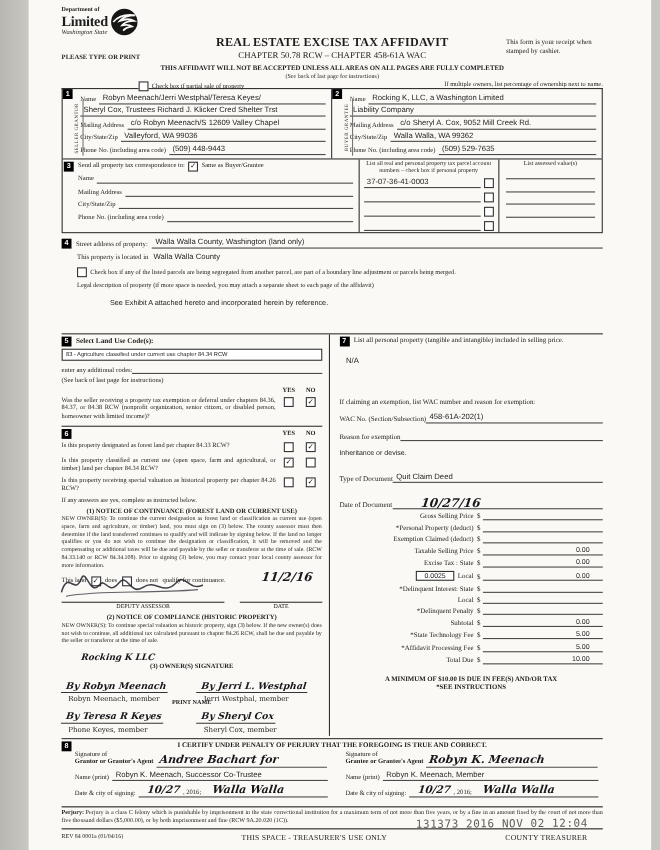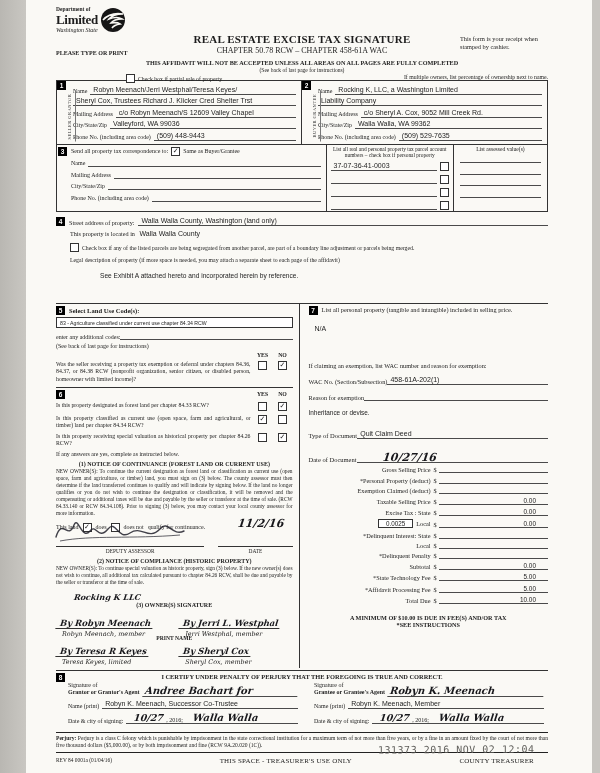--- a/index.html
+++ b/index.html
@@ -87,21 +87,21 @@
   .scribble{position:absolute;left:-4px;top:-12px;pointer-events:none}
   .dep-date{position:absolute;right:8px;top:-6px;font-size:11px}
   .deprow{display:flex;gap:14px;margin-top:14px;font-size:5.4px;text-align:center}
   .dep1{flex:2;border-top:1px solid #333;padding-top:1px}
   .dep2{flex:1;border-top:1px solid #333;padding-top:1px}
   .companyhand{margin:4px 0 0 18px;font-size:8px}
   .sigheading{text-align:center;font-size:6px;font-weight:bold;margin-top:-2px}
   .owners{position:relative;display:grid;grid-template-columns:1fr 1fr;column-gap:10px;margin-top:2px}
   .owner-cell{margin-top:2px}
   .owner-sig{font-size:8.5px;border-bottom:1px solid #333;white-space:nowrap;padding:0 2px 0 4px}
-  .owner-print{font-size:6.4px;font-family:"DejaVu Serif",serif;font-style:italic;padding-left:6px;white-space:nowrap}
+  .owner-print{font-size:6.4px;font-family:"DejaVu Serif",serif;padding-left:6px;white-space:nowrap}
   .printlabel{position:absolute;left:50%;top:46%;transform:translate(-50%,0);font-size:5.6px;font-weight:bold;background:transparent}
 
   .plist{display:flex;gap:4px;font-size:6.3px;line-height:1.3}
   .na{font-family:"Liberation Sans",sans-serif;font-size:7px;margin:10px 0 0 6px}
   .exem{font-size:6.3px;margin-top:30px}
   .wacrow{display:flex;align-items:flex-end;font-size:6.3px;margin-top:7px}
   .inherit{font-family:"Liberation Sans",sans-serif;font-size:6.4px;margin-top:8px}
   .typrow{display:flex;align-items:flex-end;font-size:6.5px;margin-top:14px}
   .dochand{font-size:11px;padding-left:26px;line-height:9px}
   .trow{display:flex;align-items:flex-end;margin-top:3.2px}
@@ -164,21 +164,21 @@
       </div>
       <span>
         <svg width="26" height="26" viewBox="0 0 26 26">
           <circle cx="13" cy="13" r="12" fill="#161616"></circle>
           <path d="M3 13 q7 -8 20 -6 q-10 0 -14 5 q8 -3 13 0 q-8 0 -11 4 q6 -1 9 1 q-6 1 -8 4" fill="none" stroke="#faf9f5" stroke-width="1.6"></path>
         </svg>
       </span>
     </div>
     <div class="please">PLEASE TYPE OR PRINT</div>
     <div class="title-block">
-      <div class="title">REAL ESTATE EXCISE TAX SIGNATURE</div>
+      <div class="title">REAL ESTATE EXCISE TAX AFFIDAVIT</div>
       <div class="chapter">CHAPTER 50.78 RCW  –  CHAPTER 458-61A WAC</div>
     </div>
     <div class="receipt">This form is your receipt when stamped by cashier.</div>
     <div class="warning">THIS AFFIDAVIT WILL NOT BE ACCEPTED UNLESS ALL AREAS ON ALL PAGES ARE FULLY COMPLETED</div>
     <div class="seeback-top">(See back of last page for instructions)</div>
     <div class="partial-row">
       <span class="partial-left">
         <span class="cb"></span>
         <span>Check box if partial sale of property</span>
       </span>
@@ -424,21 +424,21 @@
         <div style="display:contents">
           
         <div class="owner-cell">
             <div class="owner-sig hand">By Robyn Meenach</div>
             <div class="owner-print">Robyn Meenach, member</div>
           </div><div class="owner-cell">
             <div class="owner-sig hand">By Jerri L. Westphal</div>
             <div class="owner-print">Jerri Westphal, member</div>
           </div><div class="owner-cell">
             <div class="owner-sig hand">By Teresa R Keyes</div>
-            <div class="owner-print">Teresa Keyes, limited</div>
+            <div class="owner-print">Phone Keyes, member</div>
           </div><div class="owner-cell">
             <div class="owner-sig hand">By Sheryl Cox</div>
             <div class="owner-print">Sheryl Cox, member</div>
           </div></div>
       </div>
     </div>
 
     <div class="rcol">
       <div class="plist">
         <span class="chip">7</span>

